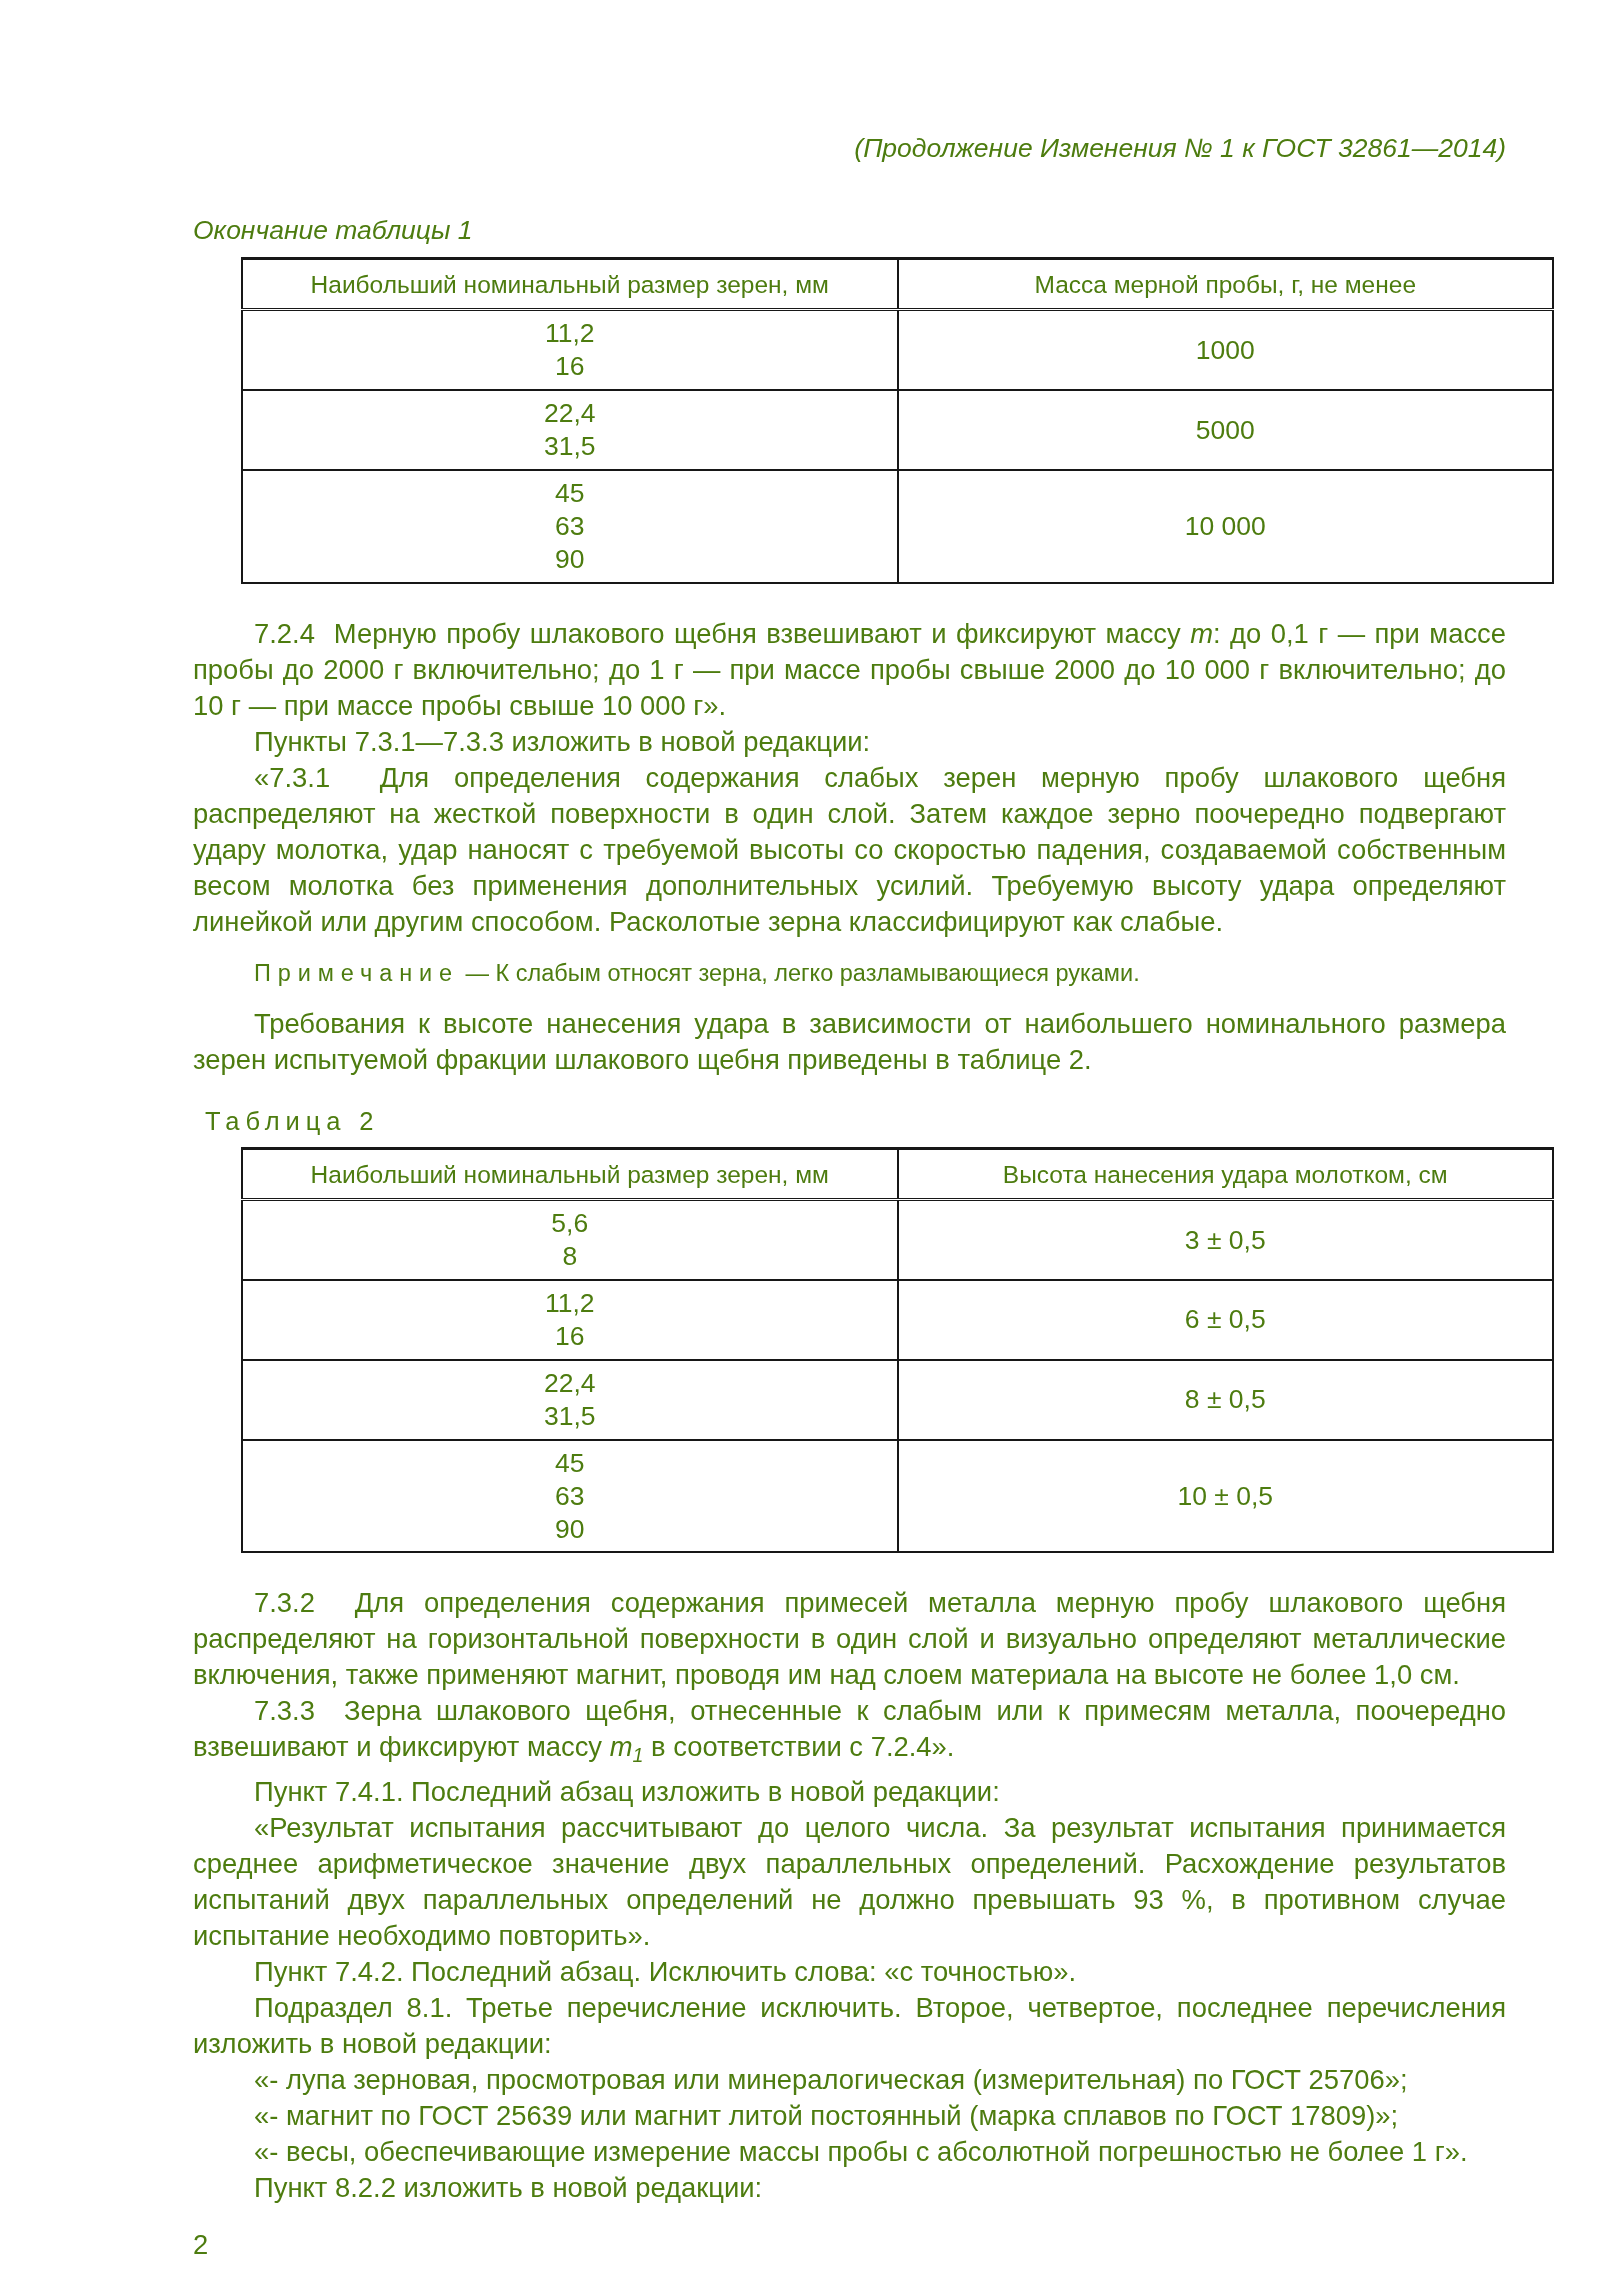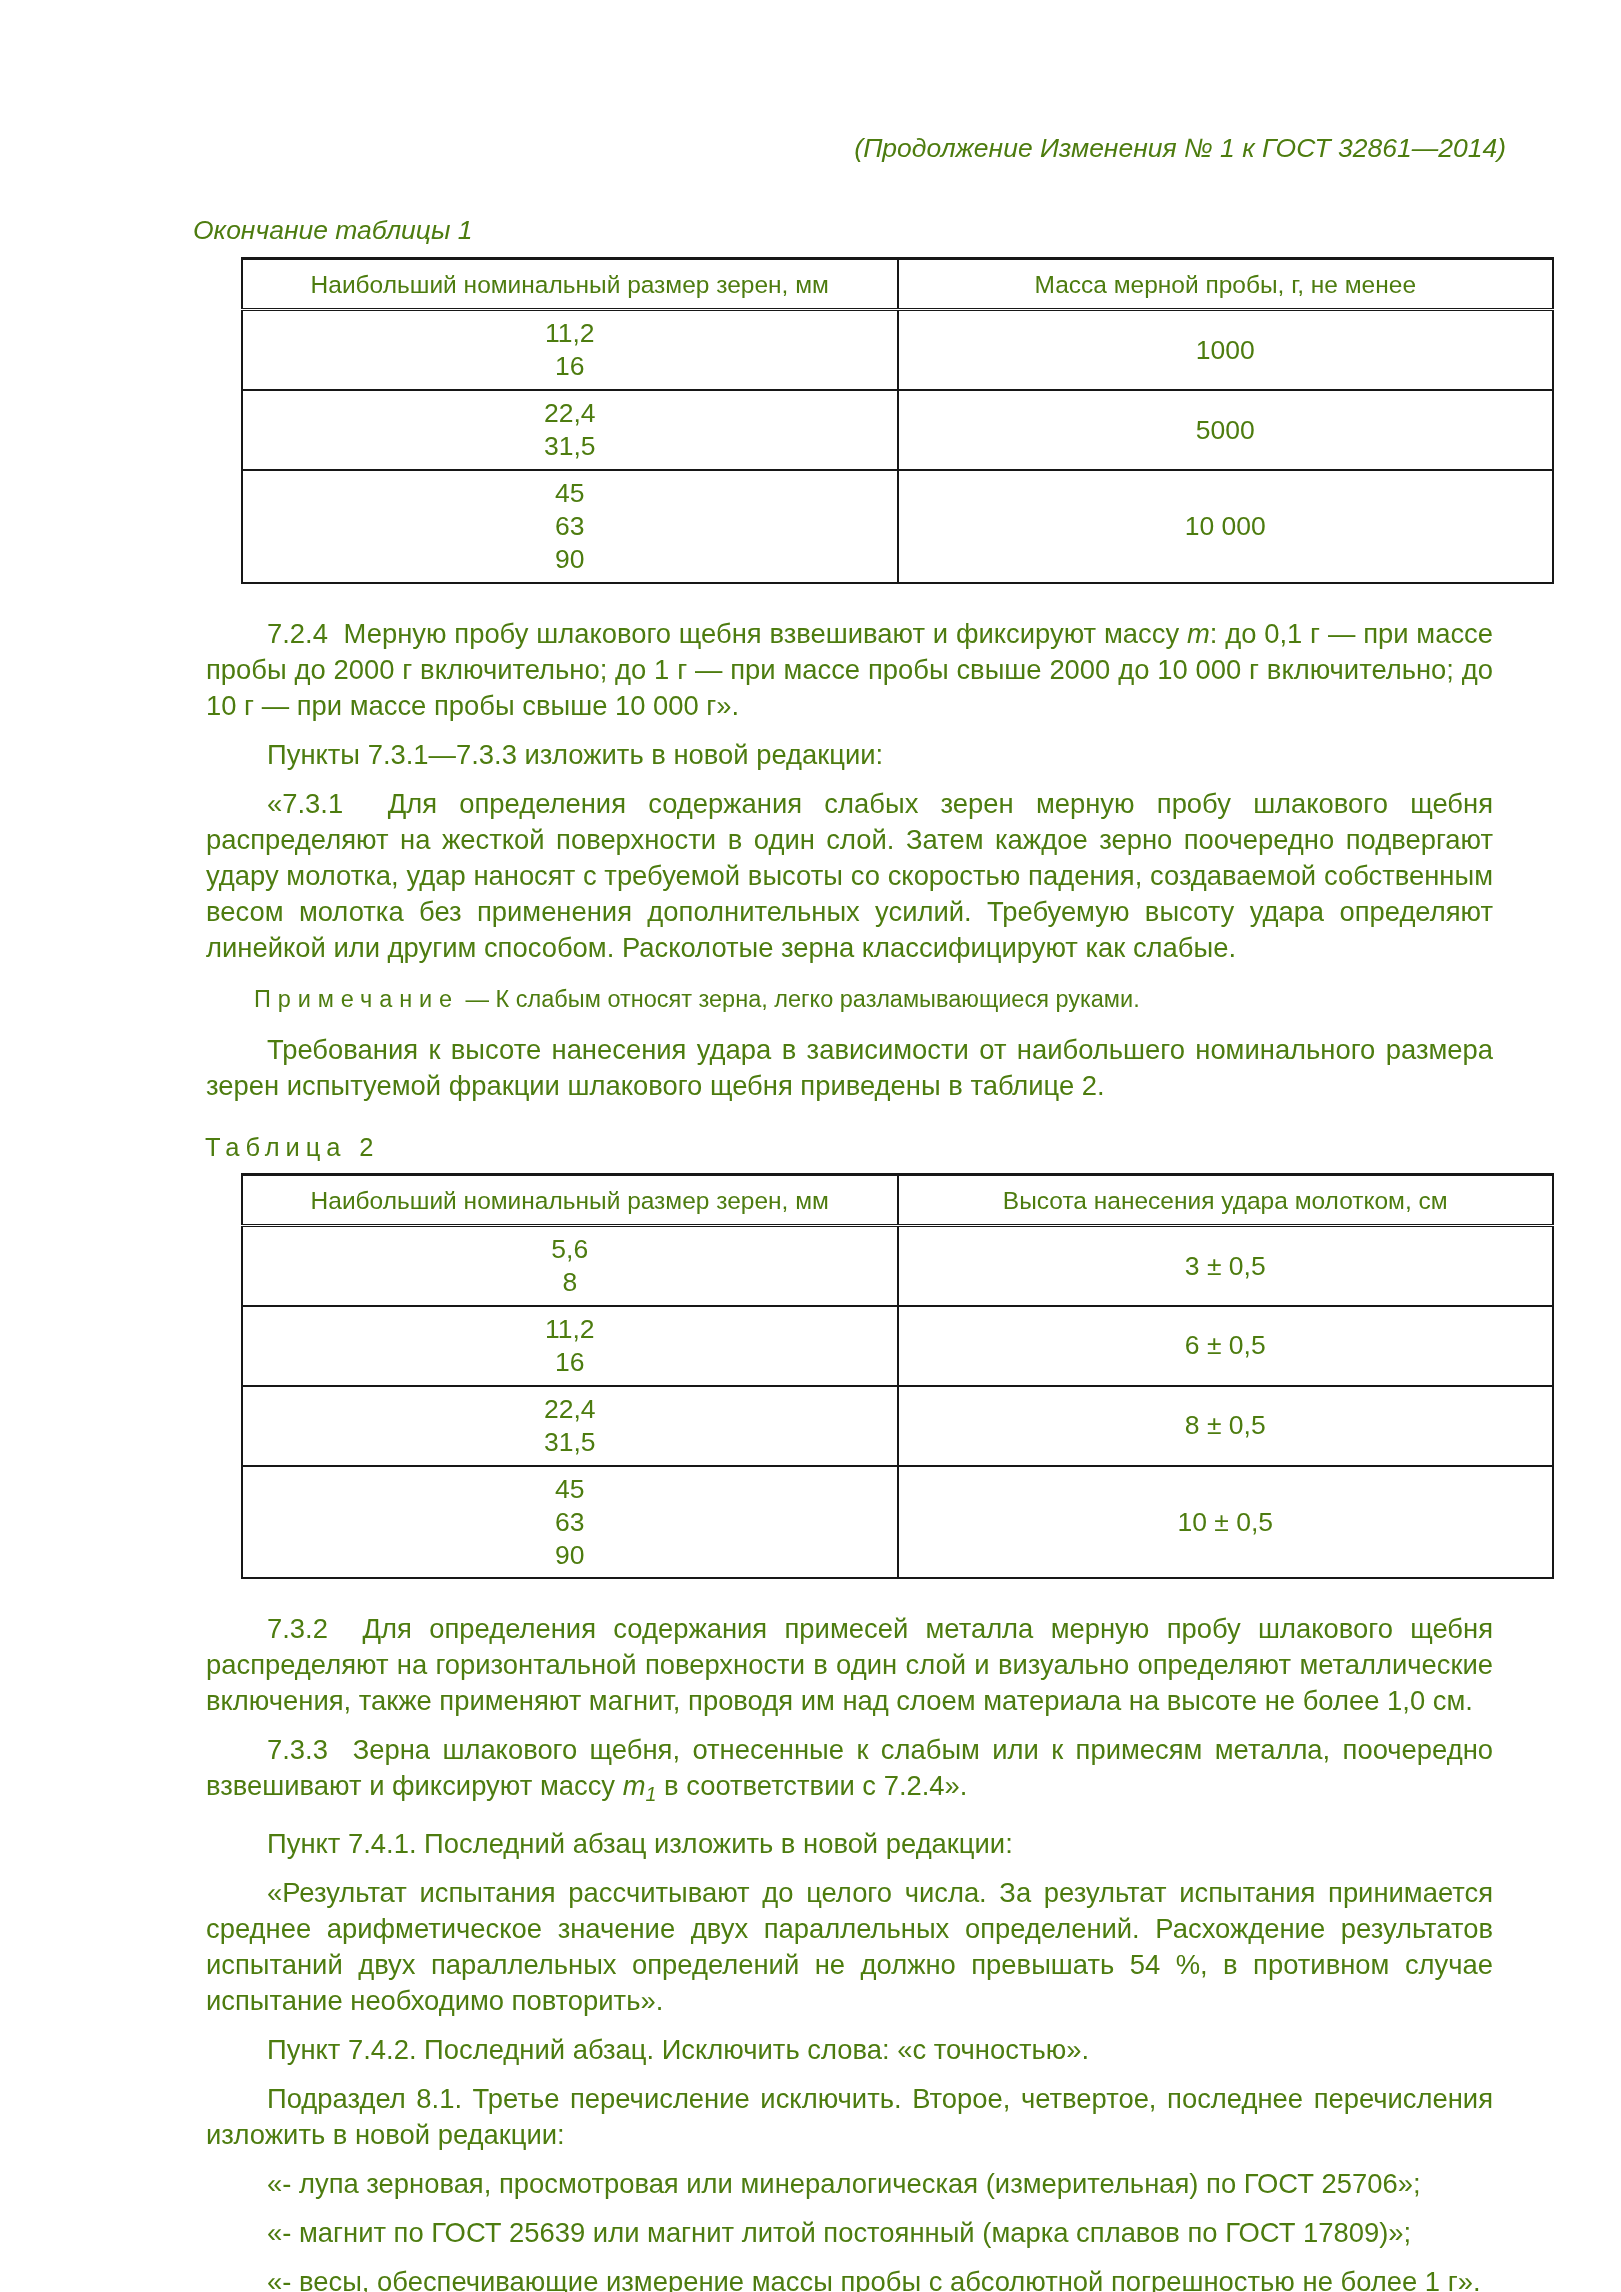--- a/index.html
+++ b/index.html
@@ -49,21 +49,21 @@
     border:2px solid #171717;
     text-align:center;
     vertical-align:middle;
   }
   table.gost-table{border:2.9px solid #171717;border-top-width:3.9px;border-bottom-width:2.9px;margin-left:48px;}
   .pre{white-space:pre-line;}
   p.body{
     font-size:27.4px;
     line-height:36px;
     text-align:justify;
-    margin:13px;
+    margin:0;
     text-indent:61px;
   }
   p.first{margin-top:32px;}
   p.note{
     font-size:23.5px;
     line-height:29px;
     margin:19.6px 0 17.6px 0;
     text-indent:61px;
     text-align:justify;
   }
@@ -171,21 +171,21 @@
       </tr>
     </tbody>
   </table>
 
   <p class="body first">7.3.2&nbsp; Для определения содержания примесей металла мерную пробу шлакового щебня распределяют на горизонтальной поверхности в один слой и визуально определяют металлические включения, также применяют магнит, проводя им над слоем материала на высоте не более 1,0 см.</p>
 
   <p class="body"><span>7.3.3&nbsp; Зерна шлакового щебня, отнесенные к слабым или к примесям металла, поочередно взвешивают и фиксируют массу </span><em class="var"><span>m</span><sub class="var-sub">1</sub></em><span> в соответствии с 7.2.4».</span></p>
 
   <p class="body">Пункт 7.4.1. Последний абзац изложить в новой редакции:</p>
 
-  <p class="body">«Результат испытания рассчитывают до целого числа. За результат испытания принимается среднее арифметическое значение двух параллельных определений. Расхождение результатов испытаний двух параллельных определений не должно превышать 54 %, в противном случае испытание необходимо повторить».</p>
+  <p class="body">«Результат испытания рассчитывают до целого числа. За результат испытания принимается среднее арифметическое значение двух параллельных определений. Расхождение результатов испытаний двух параллельных определений не должно превышать 93 %, в противном случае испытание необходимо повторить».</p>
 
   <p class="body">Пункт 7.4.2. Последний абзац. Исключить слова: «с точностью».</p>
 
   <p class="body">Подраздел 8.1. Третье перечисление исключить. Второе, четвертое, последнее перечисления изложить в новой редакции:</p>
 
   <p class="body">«- лупа зерновая, просмотровая или минералогическая (измерительная) по ГОСТ 25706»;</p>
 
   <p class="body">«- магнит по ГОСТ 25639 или магнит литой постоянный (марка сплавов по ГОСТ 17809)»;</p>
 
   <p class="body">«- весы, обеспечивающие измерение массы пробы с абсолютной погрешностью не более 1 г».</p>

